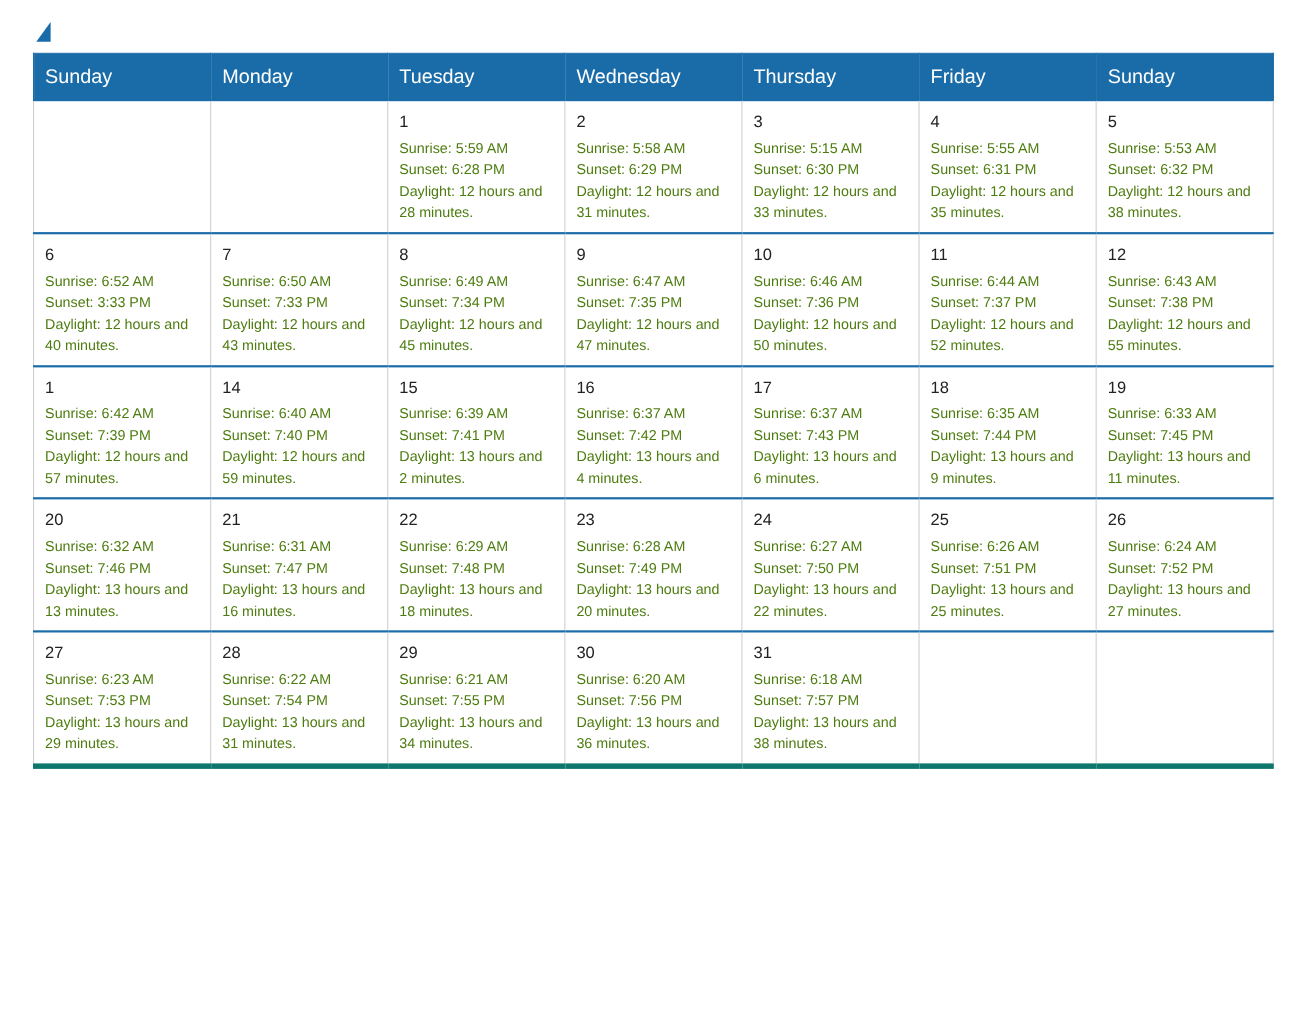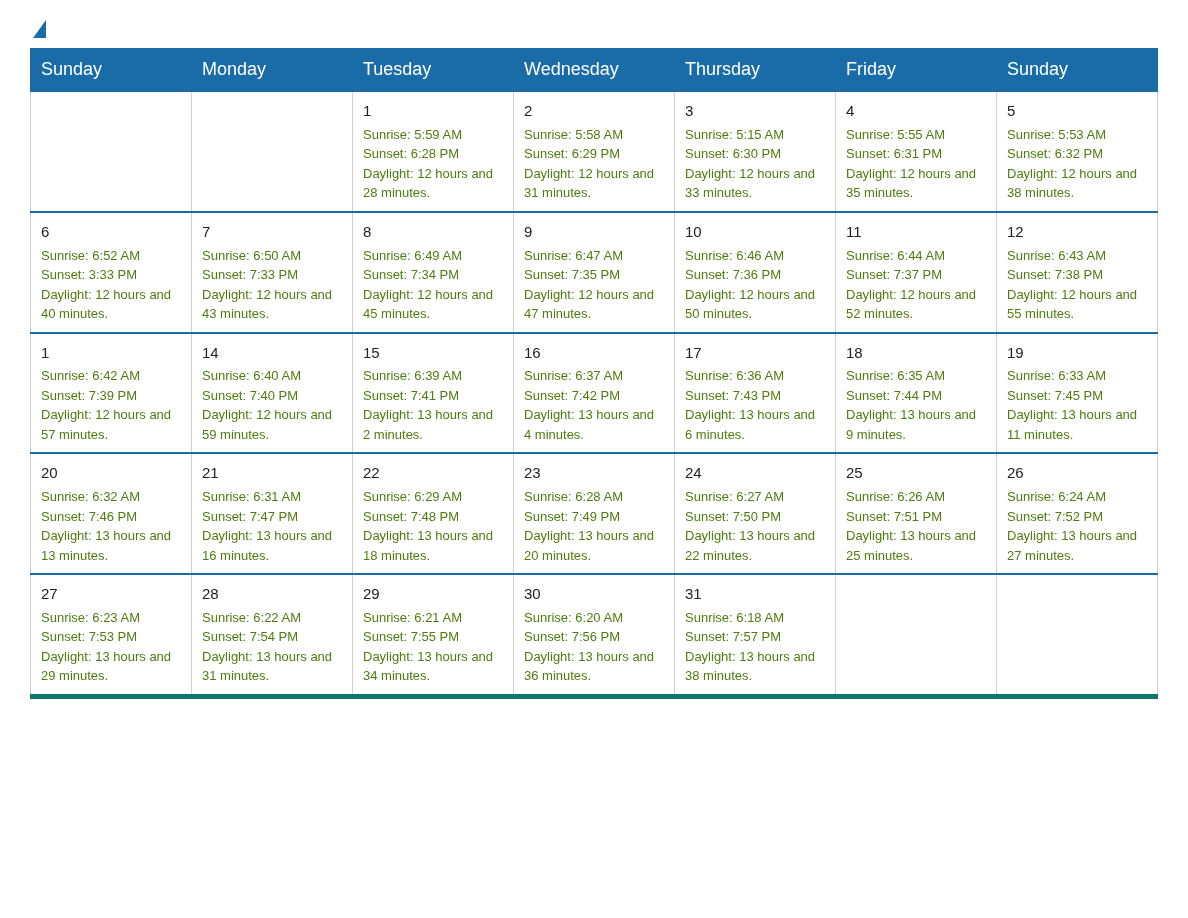--- a/index.html
+++ b/index.html
@@ -260,21 +260,21 @@
         </td>
         <td>
           <span class="day-num">16</span>
           <div class="day-info">Sunrise: 6:37 AM
 Sunset: 7:42 PM
 Daylight: 13 hours
 and 4 minutes.</div>
         </td>
         <td>
           <span class="day-num">17</span>
-          <div class="day-info">Sunrise: 6:36 AM
+          <div class="day-info">Sunrise: 6:37 AM
 Sunset: 7:43 PM
 Daylight: 13 hours
 and 6 minutes.</div>
         </td>
         <td>
           <span class="day-num">18</span>
           <div class="day-info">Sunrise: 6:35 AM
 Sunset: 7:44 PM
 Daylight: 13 hours
 and 9 minutes.</div>

